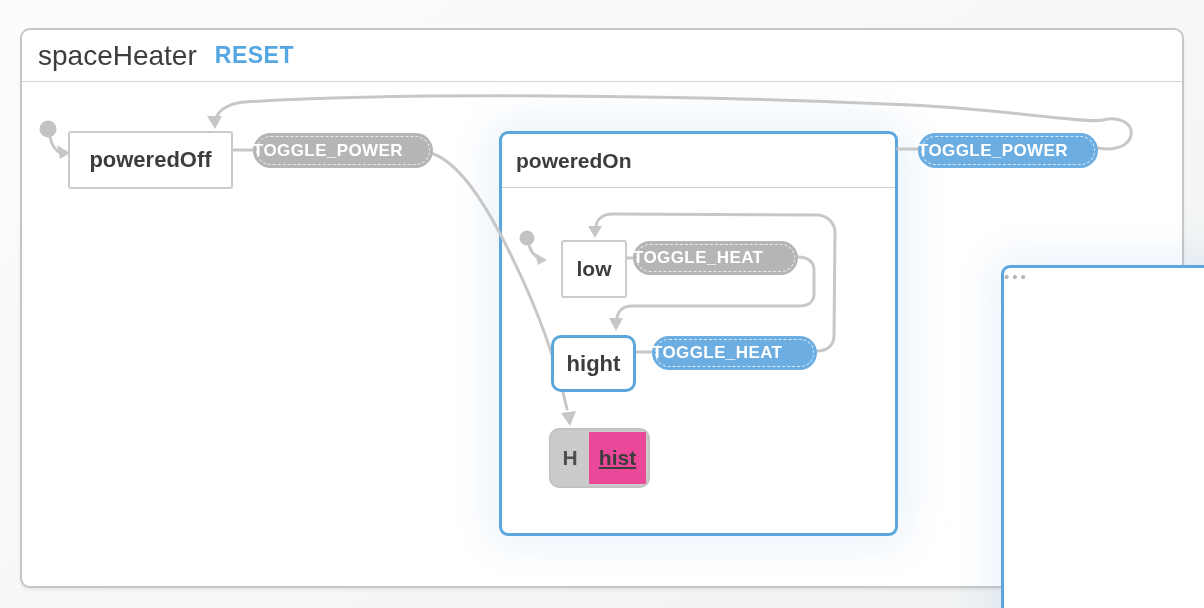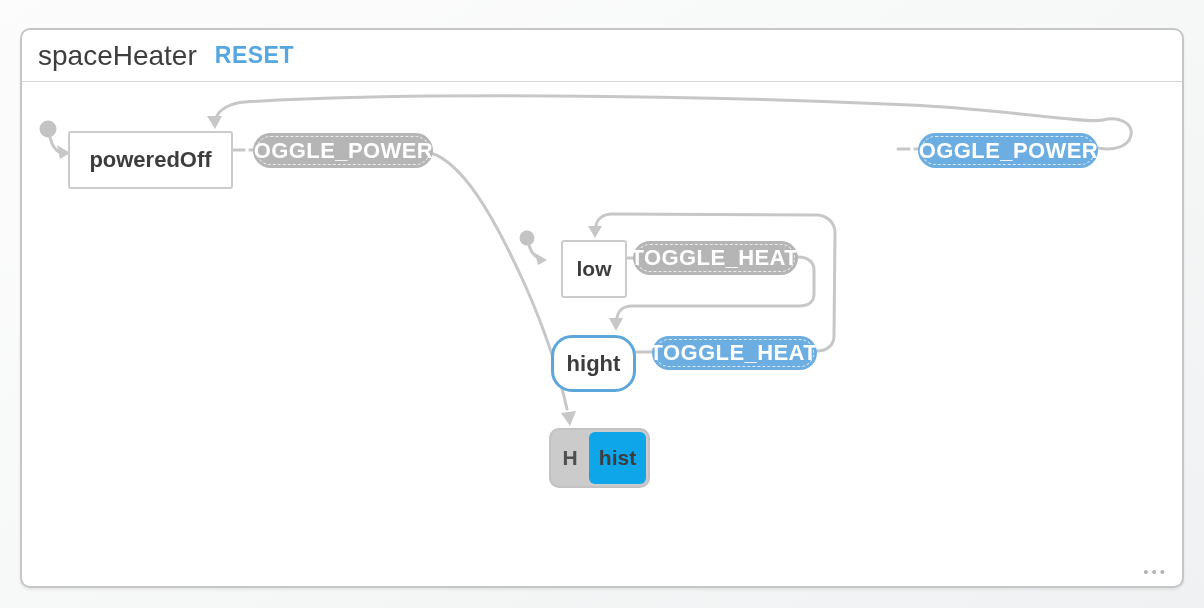--- a/index.html
+++ b/index.html
@@ -44,42 +44,42 @@
   
   .state {
     position: absolute;
     background: #ffffff;
     border: 2.5px solid #cbcbcb;
     border-radius: 3px;
     display: flex; align-items: center; justify-content: center;
     font-weight: bold; color: #3d3d3d;
     cursor: pointer;
   }
-  .state.active { border: 3px solid #5ba7dc; border-radius: 21px; }
+  .state.active { border: 3px solid #5ba7dc; border-radius: 10px; }
   .compound {
     position: absolute; left: 499px; top: 131px;
     width: 399px; height: 405px;
     background: #ffffff;
     border: 3px solid #5ba7dc;
     border-radius: 9px;
     box-shadow: 0 0 45px 8px rgba(125,175,225,0.18);
     cursor: pointer;
   }
   .compound-header {
     height: 54px; display: flex; align-items: center;
     padding: 0 14px;
     border-bottom: 1.5px solid #cfcfcf;
     font-size: 21px; font-weight: bold; color: #3d3d3d;
   }
   
   .pill {
     position: absolute;
-    display: flex; align-items: center; justify-content: flex-end;
+    display: flex; align-items: center; justify-content: flex-start;
     border-radius: 999px;
-    color: #ffffff; font-weight: bold; font-size: 22px;
+    color: #ffffff; font-weight: bold; font-size: 17px;
     letter-spacing: 0.4px;
     cursor: pointer;
   }
   .pill::before {
     content: ""; position: absolute; inset: 3px;
     border: 1.5px dashed rgba(255,255,255,0.75);
     border-radius: 999px;
   }
   .pill.gray { background: #b5b5b5; }
   .pill.blue { background: #6cade2; }
@@ -92,23 +92,23 @@
     border-radius: 10px;
     display: flex;
     cursor: pointer;
   }
   .hist-marker {
     width: 38px; display: flex; align-items: center; justify-content: center;
     font-size: 21px; font-weight: bold; color: #4f4f4f;
   }
   .hist-body {
     flex: 1; margin: 2px 2px 2px 0;
-    background: #0ea5e9; border-radius: 6px;
+    background: #ec4899; border-radius: 1px;
     display: flex; align-items: center; justify-content: center;
-    font-size: 21px; font-weight: bold; color: #3d3d3d;
+    font-size: 21px; font-weight: bold; color: #3d3d3d; text-decoration: underline;
   }
   
   .dots {
     position: absolute;
     font-size: 15px; letter-spacing: 3px; color: #b5b5b5;
     cursor: pointer; user-select: none;
   }
   .dots.machine { right: 14px; bottom: 6px; }
   .dots.compound { right: 12px; bottom: 4px; }
 </style>
@@ -118,20 +118,26 @@
 <div class="screen">
 
   <div class="machine-card">
     <div class="machine-header">
       <span class="machine-title">spaceHeater</span>
       <button class="reset-btn">RESET</button>
     </div>
     <span class="dots machine">•••</span>
   </div>
 
+  <div class="compound">
+    <div class="compound-header">
+      <span>poweredOn</span>
+    </div>
+    <span class="dots compound">•••</span>
+  </div>
 
   <svg class="edges" width="1204" height="608">
 
     <circle class="init" cx="48" cy="129" r="8.5"></circle>
     <path class="edge" d="M 50 137 C 52 147, 56 151, 61 153"></path>
     <path class="head" d="M 70 153 L 57 145 L 60 159 Z"></path>
 
     <path class="edge" d="M 233 150 H 253"></path>
 
     <path class="edge" d="M 431 153 C 462 163, 492 212, 525 285 C 546 332, 560 378, 567 409"></path>

